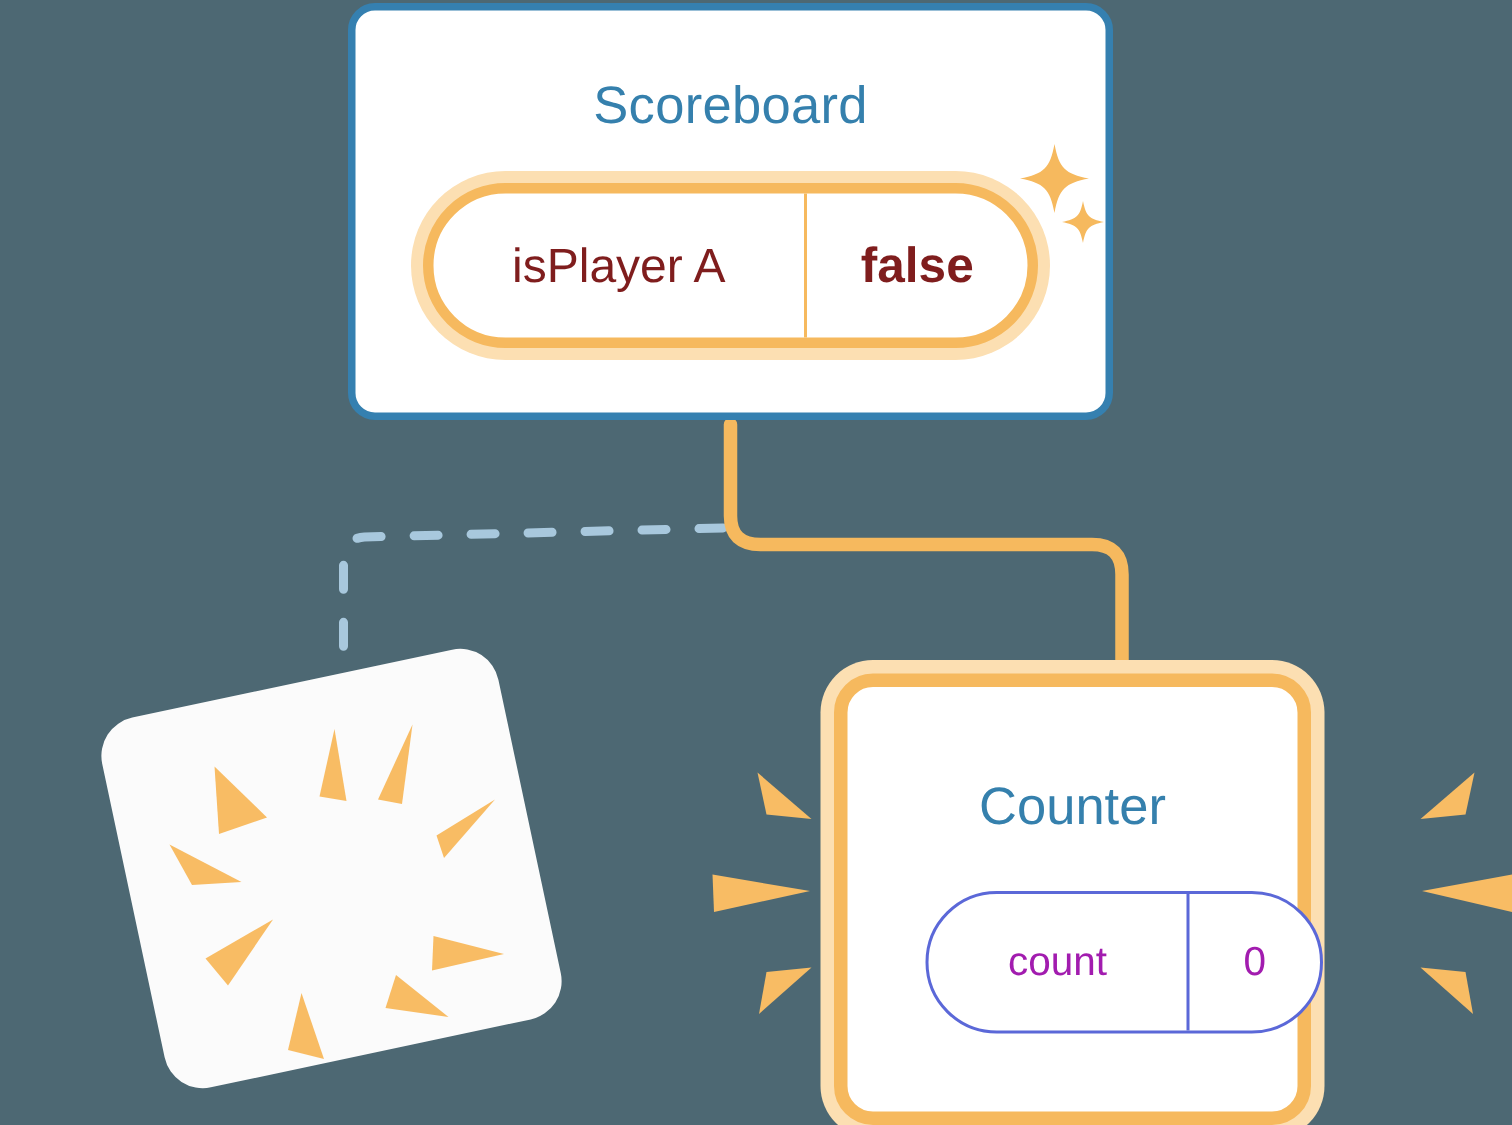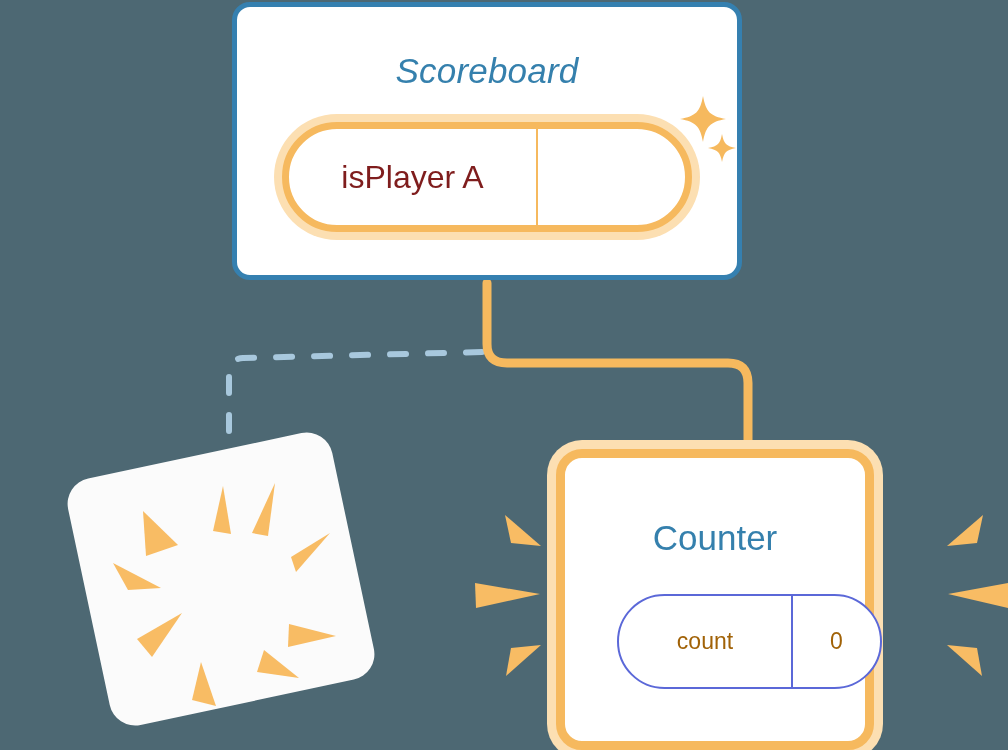--- a/index.html
+++ b/index.html
@@ -43,21 +43,20 @@
   #scoreboard-title {
     position: absolute;
     left: 0;
     top: 44px;
     width: 100%;
     text-align: center;
     color: #3580ad;
     font-size: 35px;
     font-weight: 400;
     letter-spacing: 0.2px;
-    font-style: italic;
   }
 
   
   #scoreboard-pill {
     position: absolute;
     left: 45px;
     top: 115px;
     width: 410px;
     height: 110px;
     background: #ffffff;
@@ -119,22 +118,22 @@
     border: 2px solid #5b68d8;
     border-radius: 50px;
     box-sizing: border-box;
     display: flex;
     align-items: stretch;
   }
   #counter-pill .cell {
     display: flex;
     align-items: center;
     justify-content: center;
-    color: #a16207;
-    font-size: 23px;
+    color: #a21caf;
+    font-size: 27px;
     font-weight: 400;
   }
   #ct-key-cell {
     flex: 0 0 172px;
     border-right: 2px solid #5b68d8;
   }
   #ct-val-cell { flex: 1 1 auto; }
 
   
   #ghost-card {
@@ -175,20 +174,21 @@
       <polygon points="264,650 299,678 257,672"></polygon>
       <polygon points="201,662 216,706 192,700"></polygon>
     </g>
   </svg>
 
   <div id="scoreboard-card">
     <div id="scoreboard-title">Scoreboard</div>
 
     <div id="scoreboard-pill">
       <div class="cell" id="sb-key-cell">isPlayer A</div>
+      <div class="cell" id="sb-val-cell">false</div>
     </div>
   </div>
 
   <svg class="layer" width="1008" height="750" viewBox="0 0 1008 750">
     <g fill="#f6b95e">
       <path d="M703 96 C 706 112 710 116 726 119 C 710 122 706 126 703 142
                C 700 126 696 122 680 119 C 696 116 700 112 703 96 Z"></path>
       <path d="M722 134 C 724 144 726 146 736 148 C 726 150 724 152 722 162
                C 720 152 718 150 708 148 C 718 146 720 144 722 134 Z"></path>
     </g>

